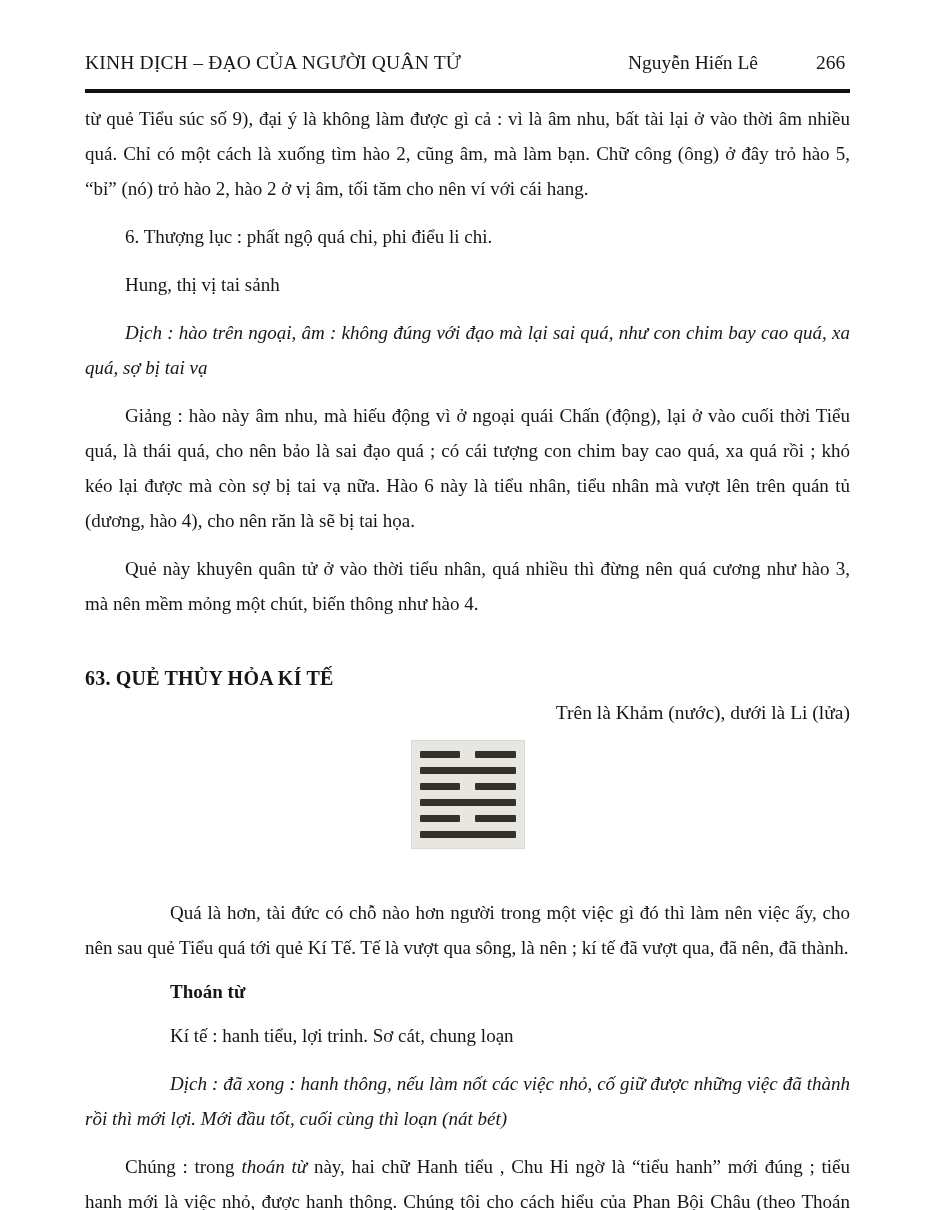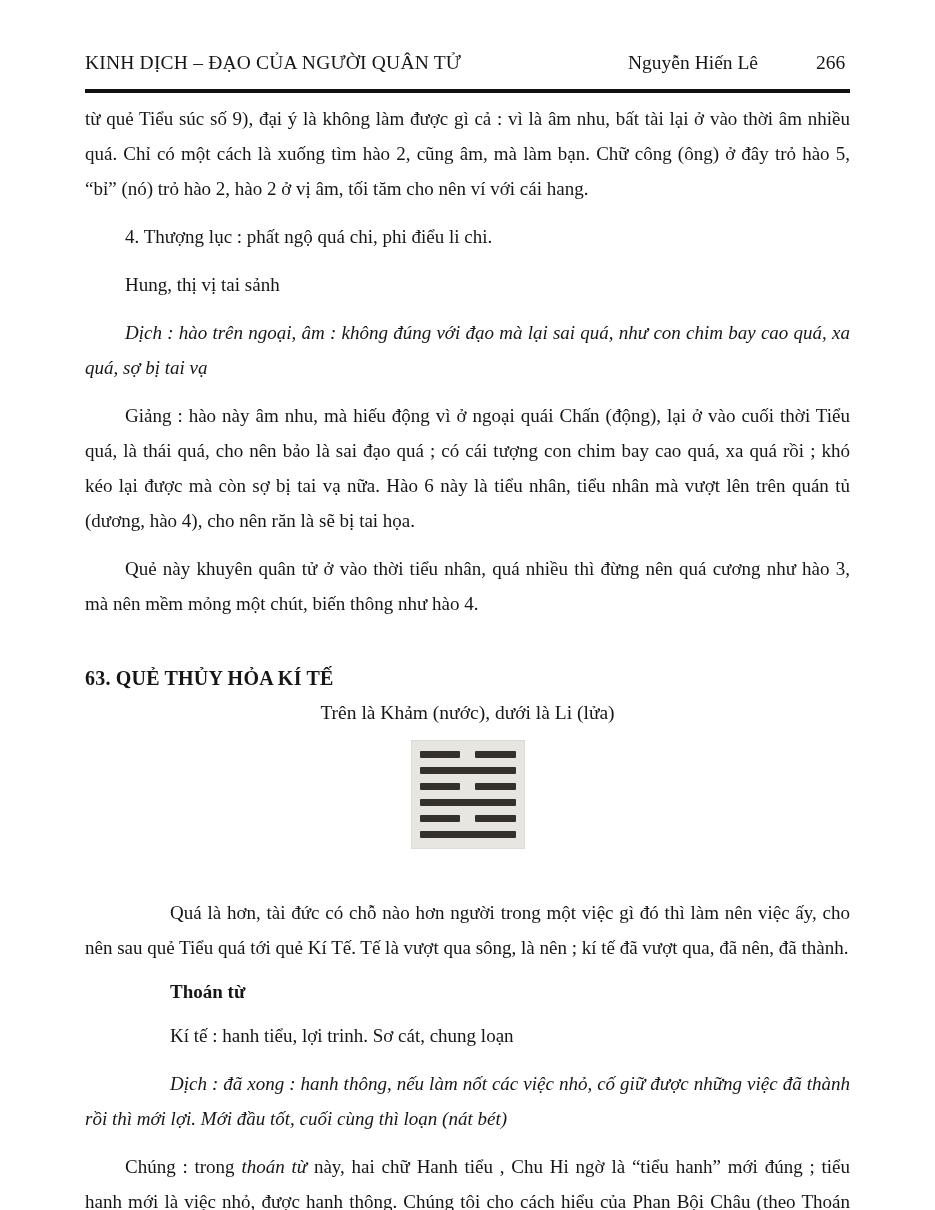--- a/index.html
+++ b/index.html
@@ -37,21 +37,21 @@
   .no-just{text-align:left;}
   .ind{text-indent:40px;}
   .ind-lg{text-indent:85px;}
   .italic{font-style:italic;}
   
   .section-heading{
     text-align:left;font-weight:bold;font-size:20px;
     margin:46px 0 12px 0;letter-spacing:.2px;
   }
   .section-subheading{
-    text-align:center;font-size:19.5px;margin:12px 0 0 0;
+    text-align:right;font-size:19.5px;margin:12px 0 0 0;
   }
   .hexagram-box{
     width:96px;
     margin:16px auto 0 auto;
     background:#e8e6e1;
     padding:9px 9px;
     box-shadow:0 0 0 1px #dddbd5 inset;
   }
   .hex-line{height:7px;background:#34312c;border-radius:1px;margin:9px 0;}
   .hex-line:first-child{margin-top:2px;}
@@ -71,21 +71,21 @@
 
   <div class="running-header">
     <span class="book-title">KINH DỊCH – ĐẠO CỦA NGƯỜI QUÂN TỬ</span>
     <span class="author">Nguyễn Hiến Lê</span>
     <span class="pageno">266</span>
   </div>
   <div class="header-rule"></div>
 
   <p class="para">từ quẻ Tiểu súc số 9), đại ý là không làm được gì cả : vì là âm nhu, bất tài lại ở vào thời âm nhiều quá. Chỉ có một cách là xuống tìm hào 2, cũng âm, mà làm bạn. Chữ công (ông) ở đây trỏ hào 5, “bỉ” (nó) trỏ hào 2, hào 2 ở vị âm, tối tăm cho nên ví với cái hang.</p>
 
-  <p class="para ind no-just">4. Thượng lục : phất ngộ quá chi, phi điểu li chi.</p>
+  <p class="para ind no-just">6. Thượng lục : phất ngộ quá chi, phi điểu li chi.</p>
 
   <p class="para ind no-just">Hung, thị vị tai sảnh</p>
 
   <p class="para ind italic">Dịch : hào trên ngoại, âm : không đúng với đạo mà lại sai quá, như con chim bay cao quá, xa quá, sợ bị tai vạ</p>
 
   <p class="para ind">Giảng : hào này âm nhu, mà hiếu động vì ở ngoại quái Chấn (động), lại ở vào cuối thời Tiểu quá, là thái quá, cho nên bảo là sai đạo quá ; có cái tượng con chim bay cao quá, xa quá rồi ; khó kéo lại được mà còn sợ bị tai vạ nữa. Hào 6 này là tiểu nhân, tiểu nhân mà vượt lên trên quán tủ (dương, hào 4), cho nên răn là sẽ bị tai họa.</p>
 
   <p class="para ind">Quẻ này khuyên quân tử ở vào thời tiểu nhân, quá nhiều thì đừng nên quá cương như hào 3, mà nên mềm mỏng một chút, biến thông như hào 4.</p>
 
   <h2 class="section-heading">63. QUẺ THỦY HỎA KÍ TẾ</h2>

